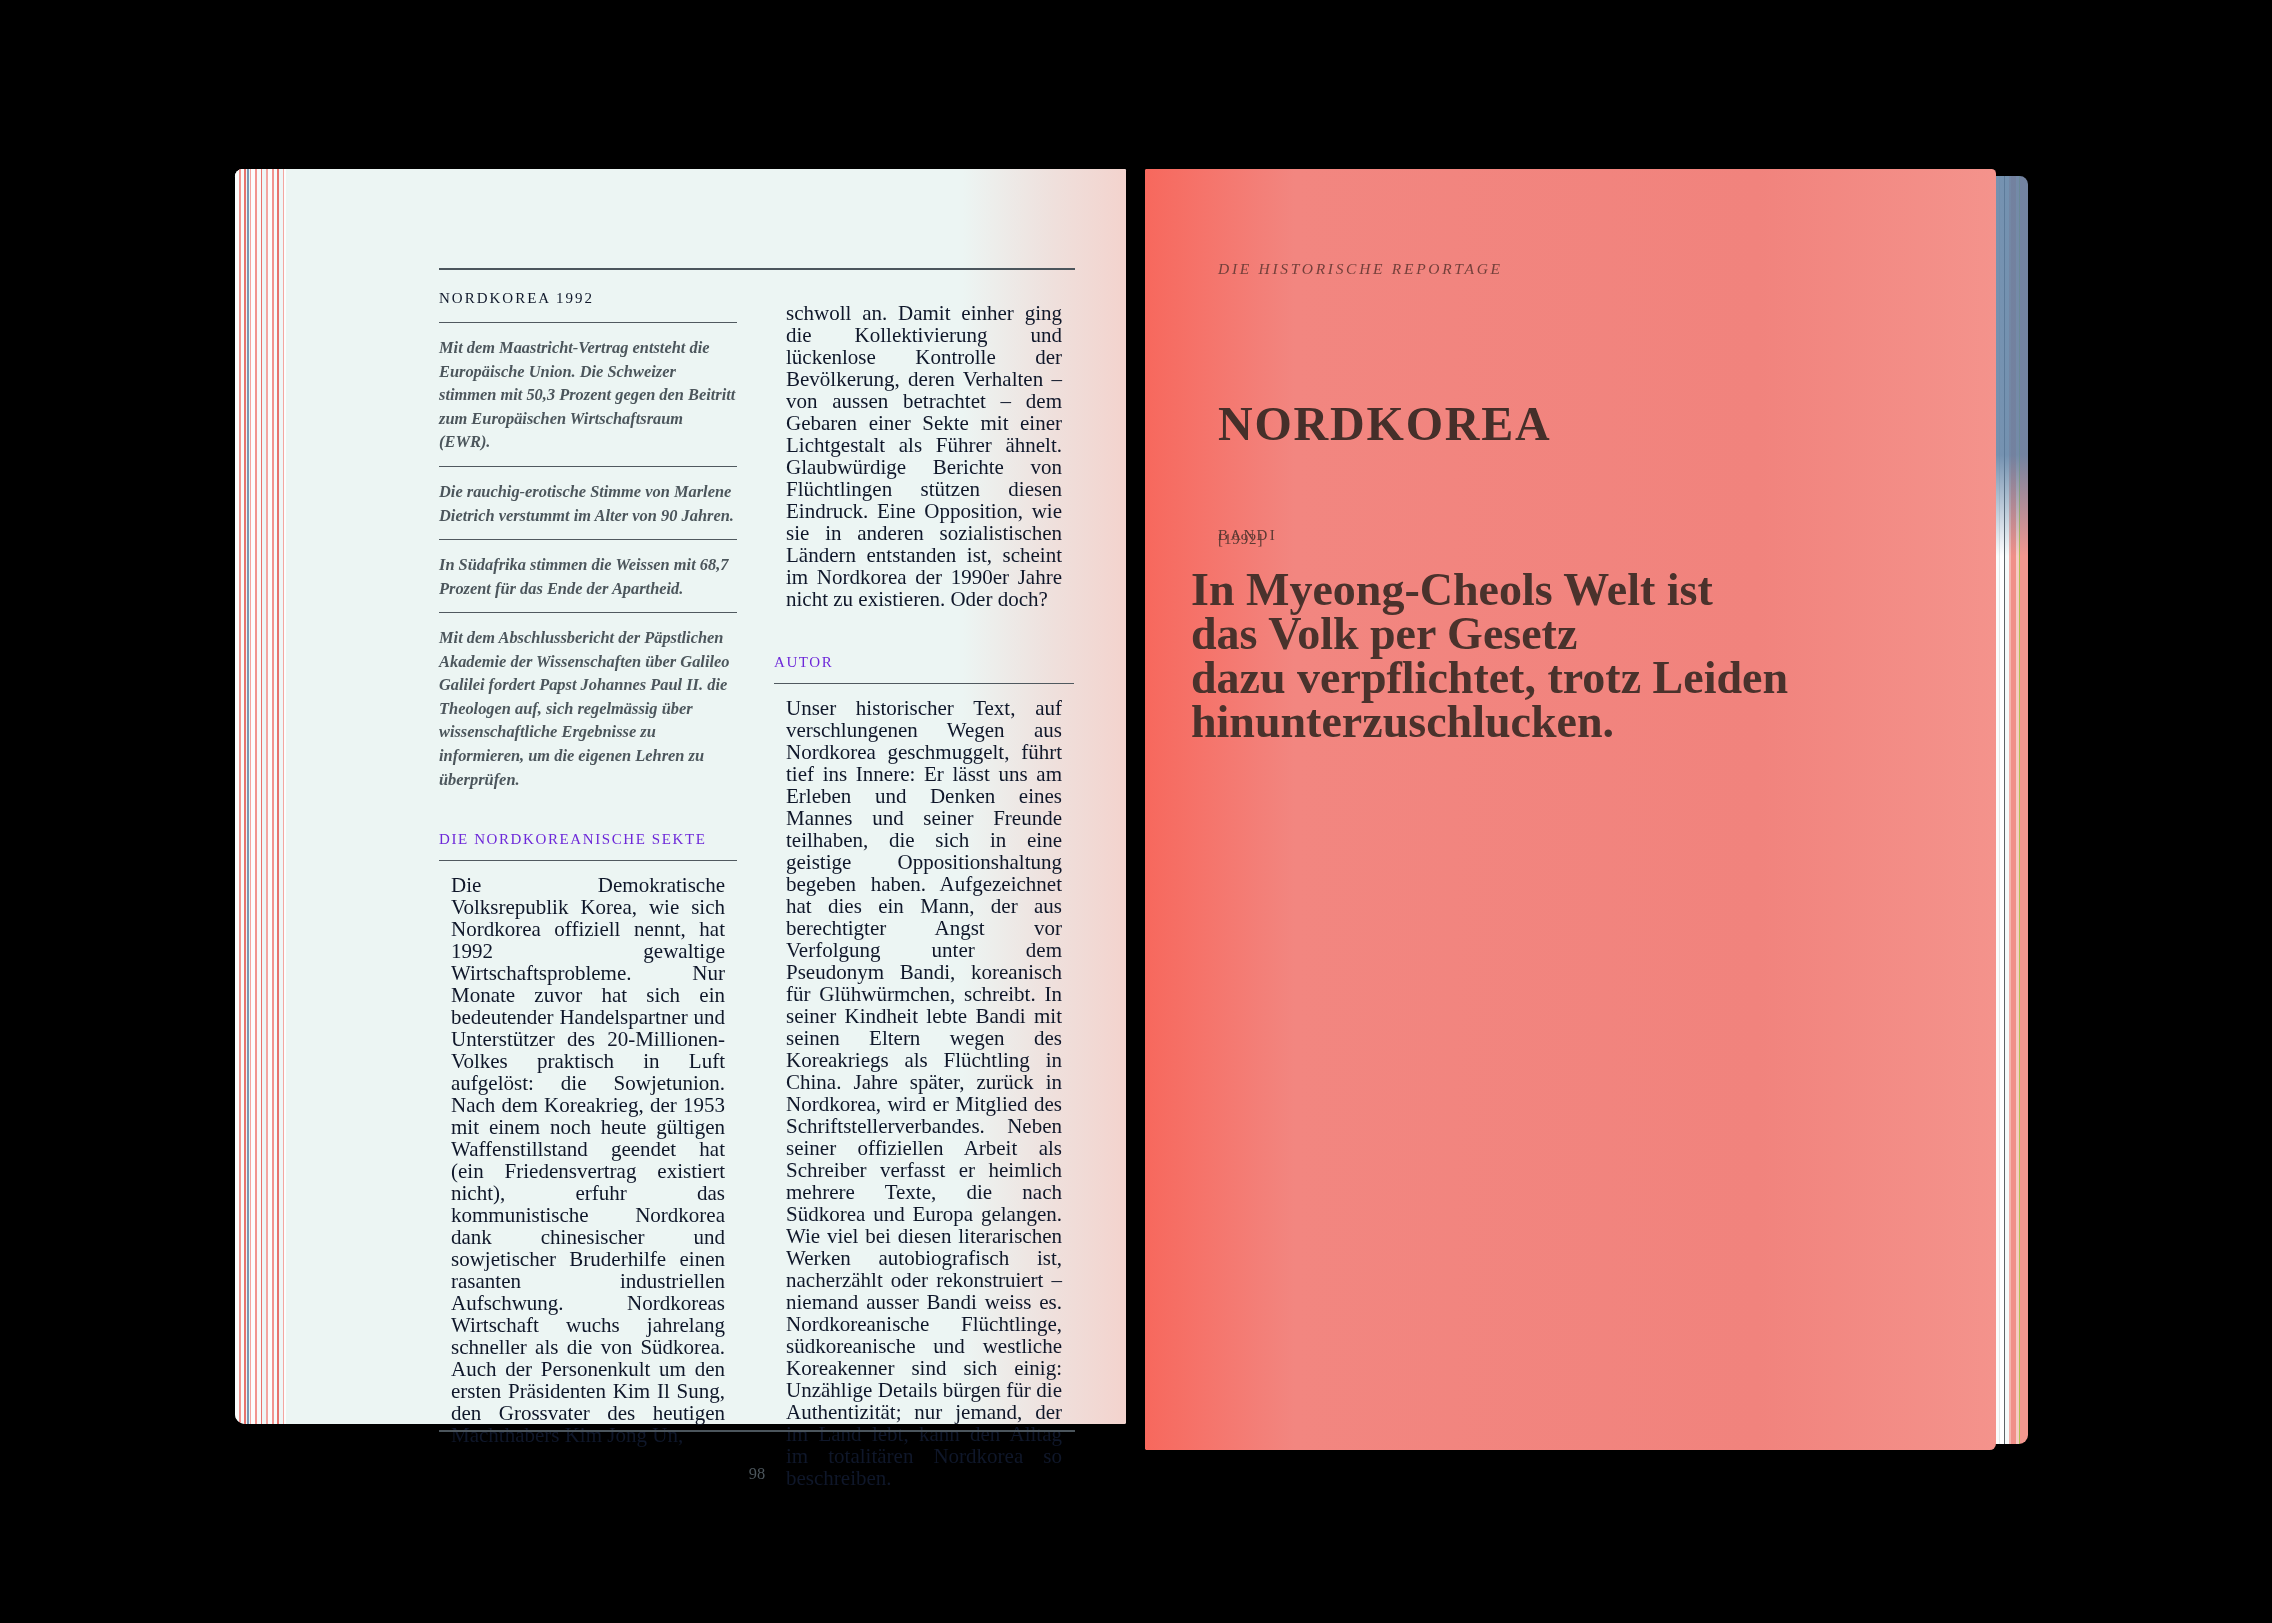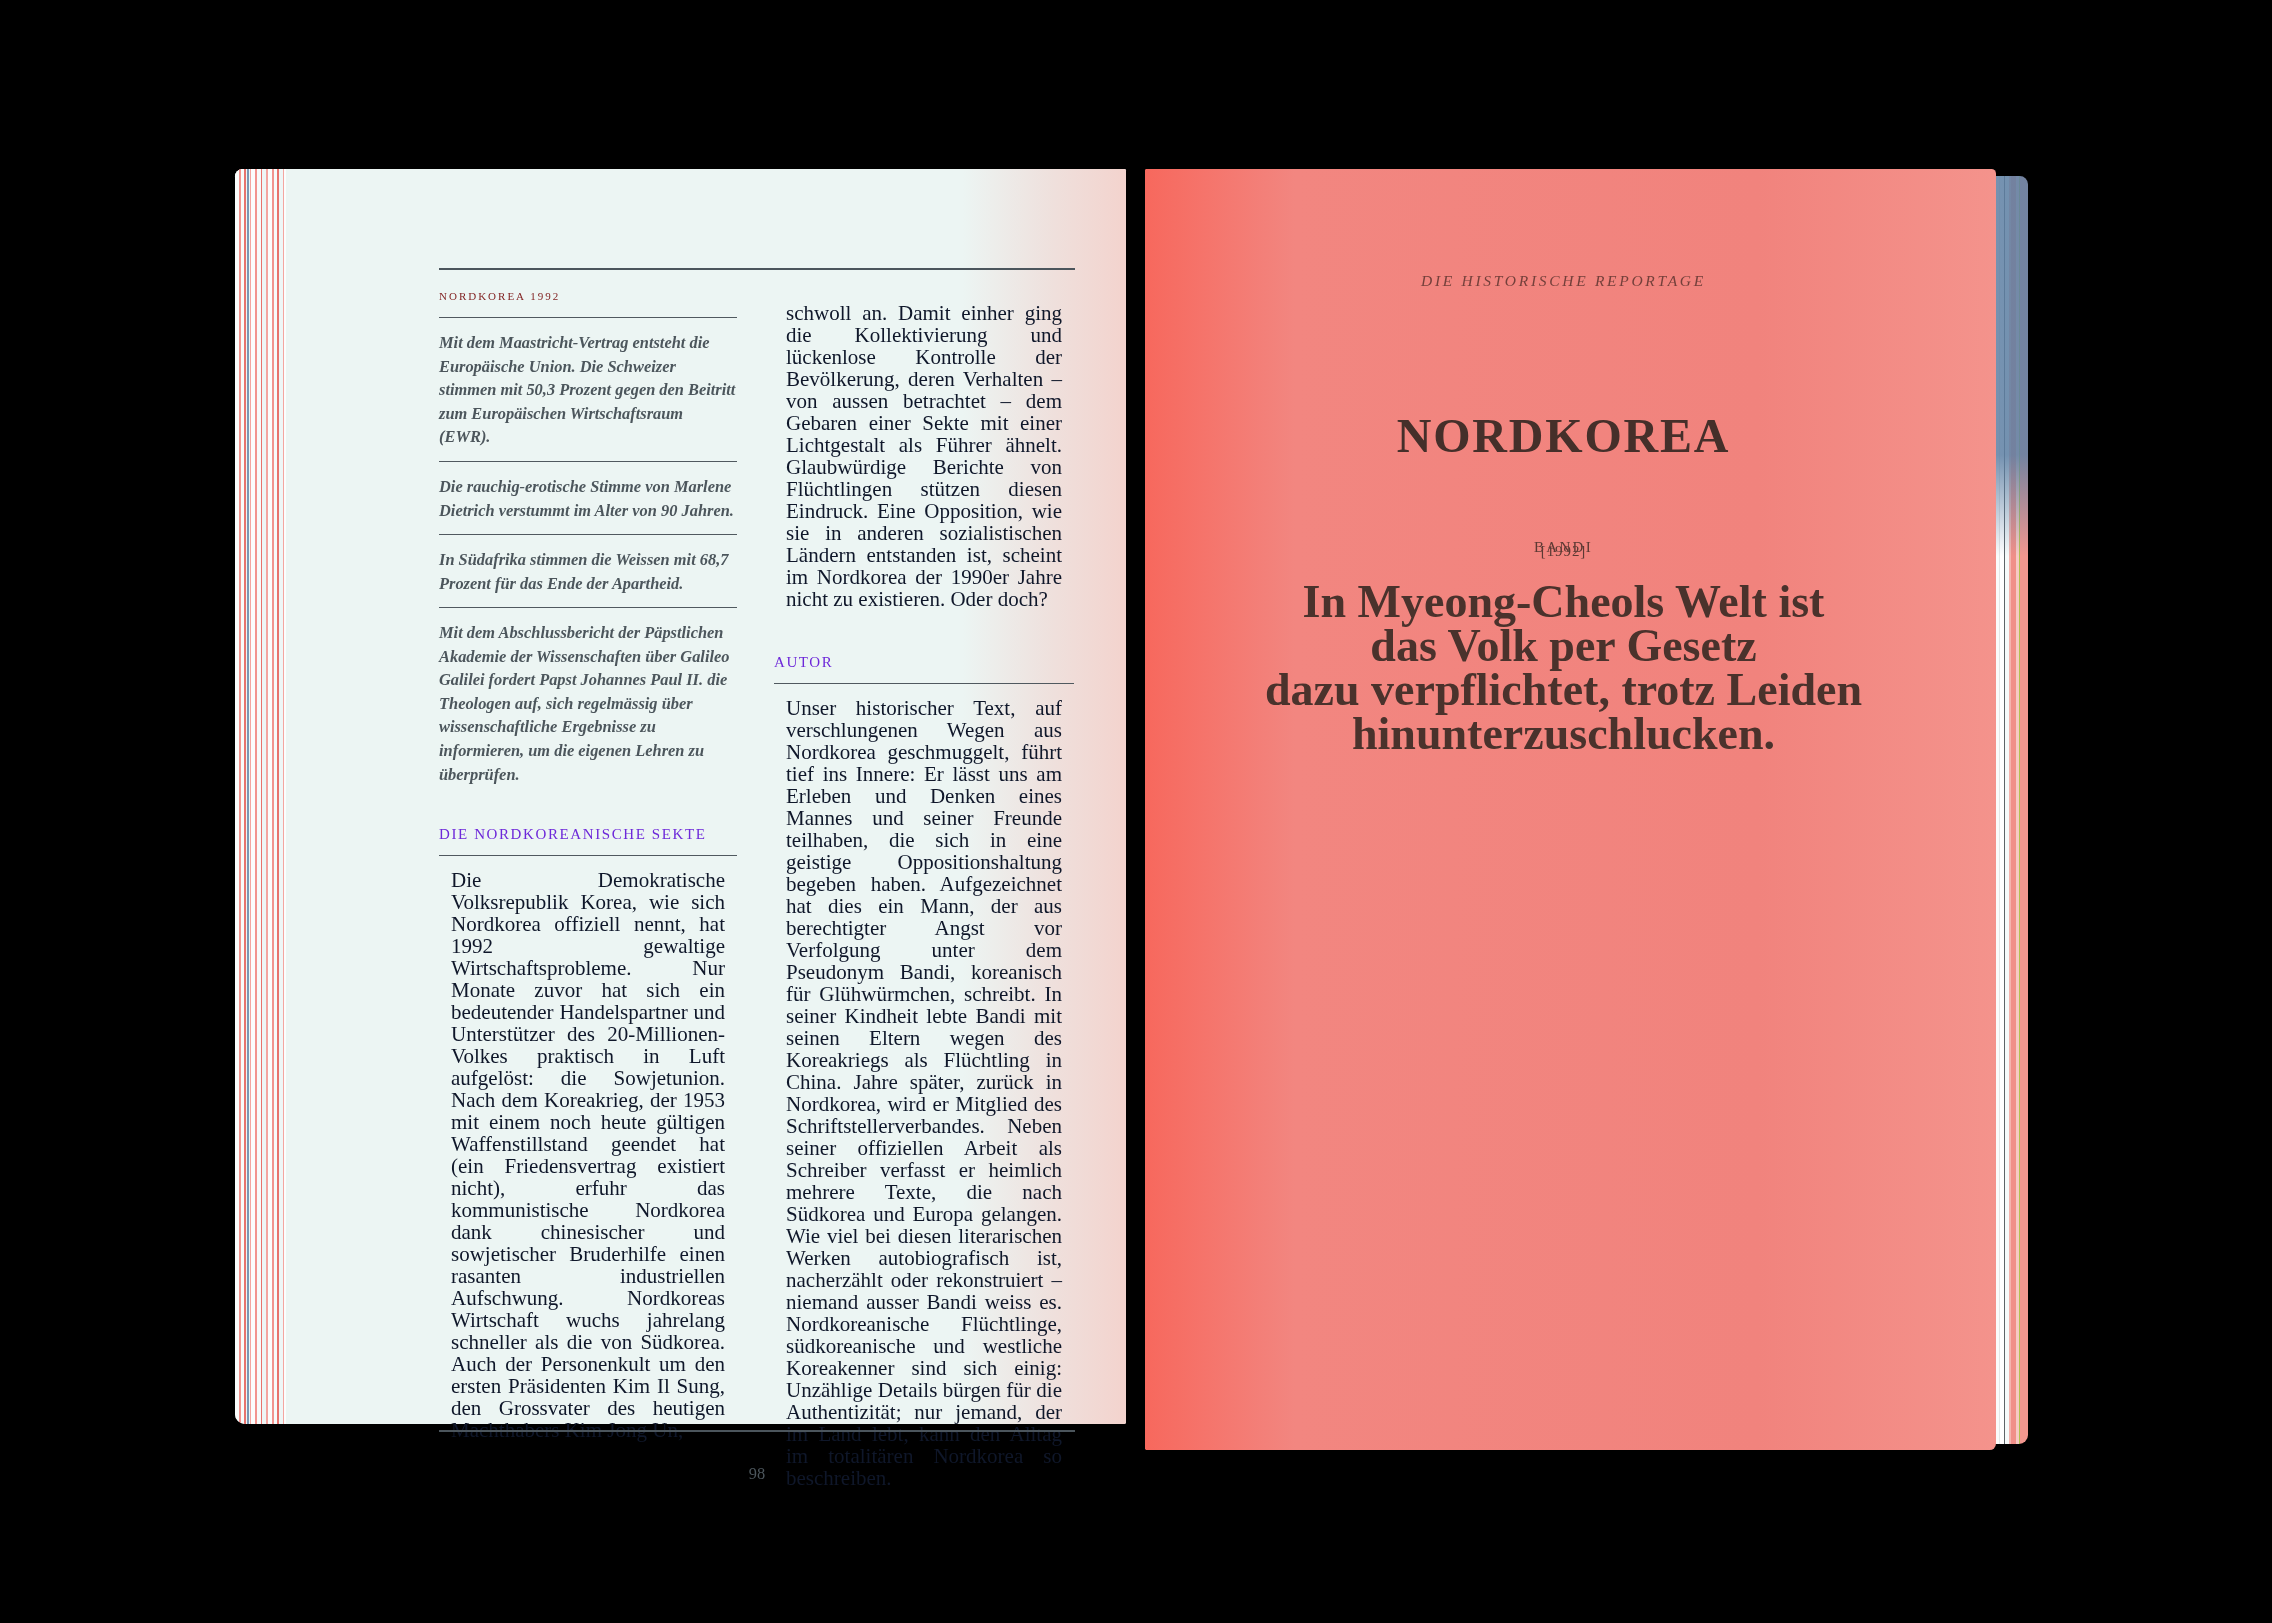--- a/index.html
+++ b/index.html
@@ -39,21 +39,21 @@
   }
   .lp-content{position:absolute;left:204px;top:99px;width:636px;height:1045px;color:#4d575d;}
   .top-rule,.bottom-rule{position:absolute;left:0;width:636px;height:1.8px;background:#4b555c;}
   .top-rule{top:0;}
   .bottom-rule{top:1162px;}
   .rule{height:1.4px;background:#50595f;margin:11.8px 0 12.7px 0;}
   .col{position:absolute;top:22px;width:298px;}
   .col-left{left:0;}
   .col-right{left:335px;width:300px;}
   .kicker{
-    font-size:11px;letter-spacing:2px;color:#7f1d1d;
+    font-size:15px;letter-spacing:2px;color:#0f172a;
     margin:0 0 15px 0;white-space:nowrap;
   }
   .event{
     font-style:italic;font-size:16.4px;line-height:23.6px;color:#4c565c;
     text-align:left;margin:0;
     -webkit-hyphens:auto;hyphens:auto;font-weight:bold;
   }
   .section-title{
     font-size:15px;letter-spacing:1.6px;color:#6d28d9;margin:40px 0 0 0;white-space:nowrap;
   }
@@ -84,22 +84,22 @@
         #5d6468 7.7px, #5d6468 8.6px,
         #f6fafa 8.6px, #f6fafa 12.7px,
         #f4b4ae 12.7px, #f4b4ae 15.5px,
         #f08f88 15.5px, #f08f88 20px,
         #f6c9c4 20px, #f6c9c4 23px,
         #b6bf4e 23px, #b6bf4e 24.5px,
         #f2978f 24.5px, #f2978f 32px);
     background-blend-mode:normal;
   }
   .rp-content{
-    position:absolute;left:73px;top:12px;width:691px;height:100%;
-    text-align:center;
+    position:absolute;left:73px;top:0;width:691px;height:100%;
+    text-align:left;
   }
   .rp-kicker{
     position:absolute;left:0;top:91px;width:100%;
     font-style:italic;font-size:15.5px;letter-spacing:2.7px;color:#74403b;
     white-space:nowrap;
   }
   .rp-title{
     position:absolute;left:0;top:227px;width:100%;
     font-size:48px;font-weight:bold;letter-spacing:1.8px;color:#452f2a;
     white-space:nowrap;

